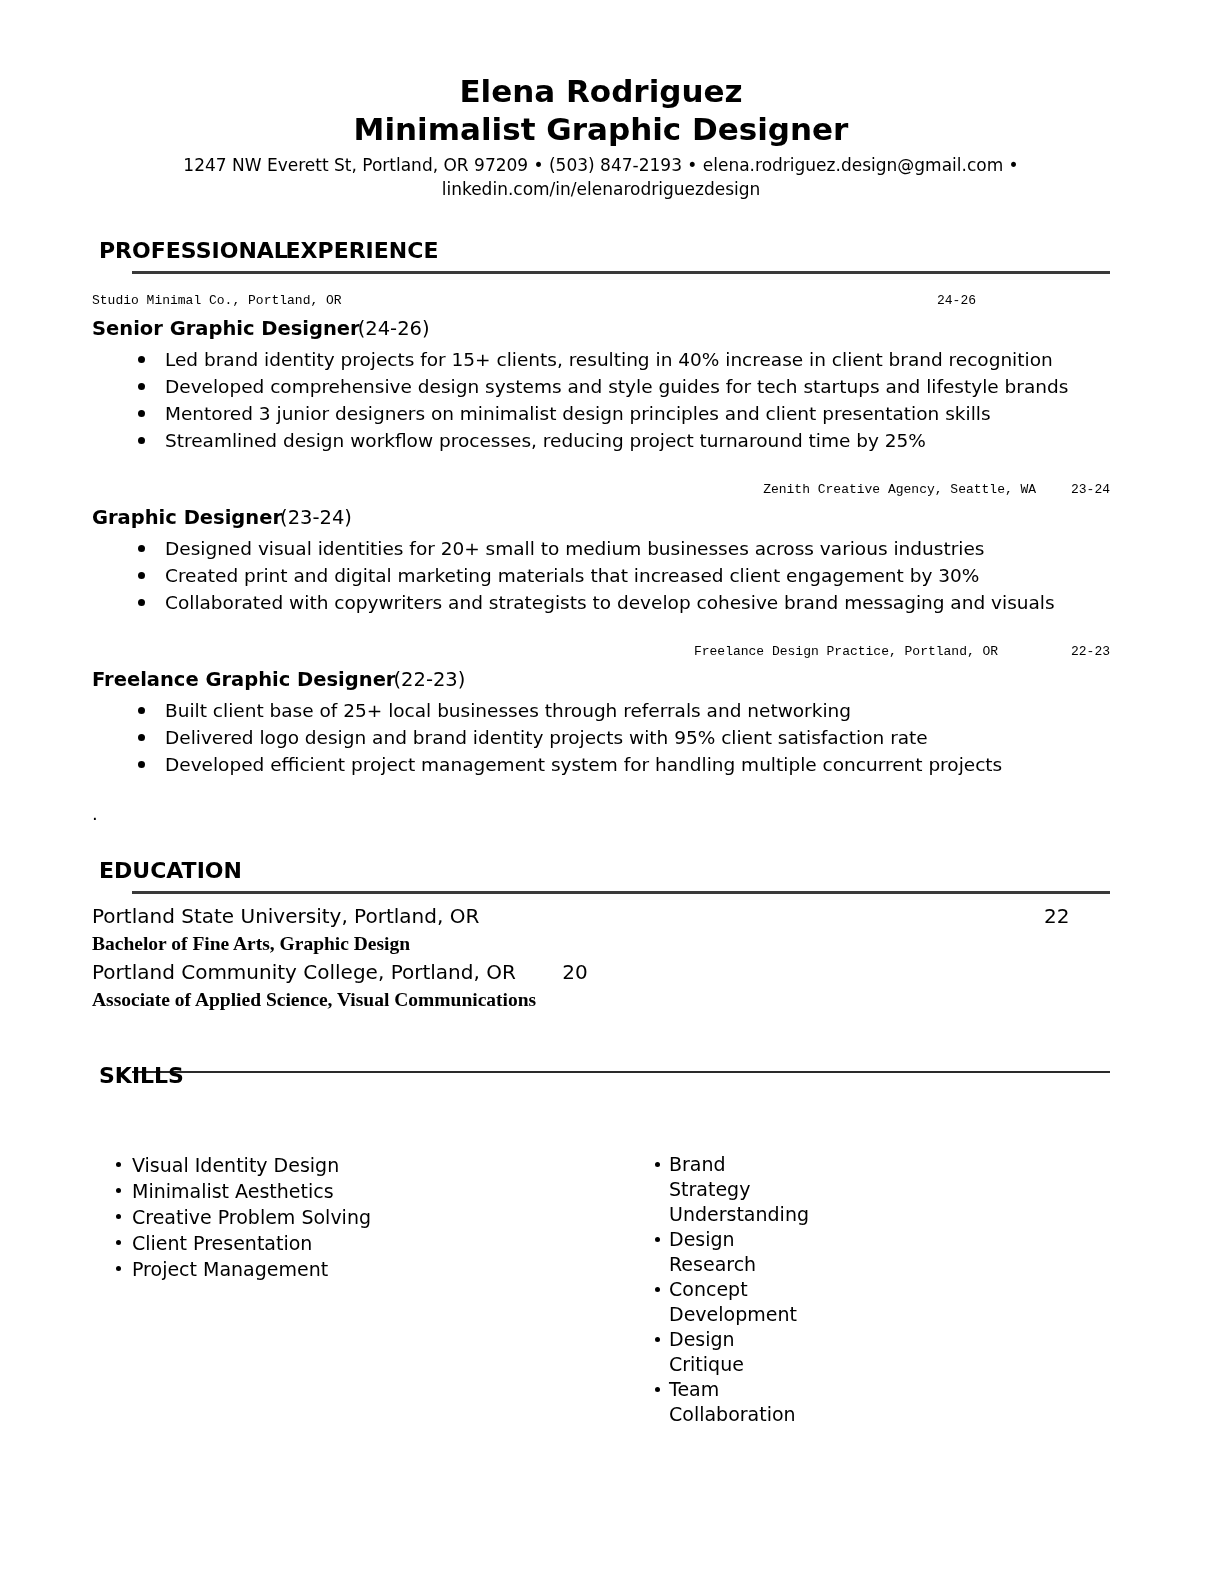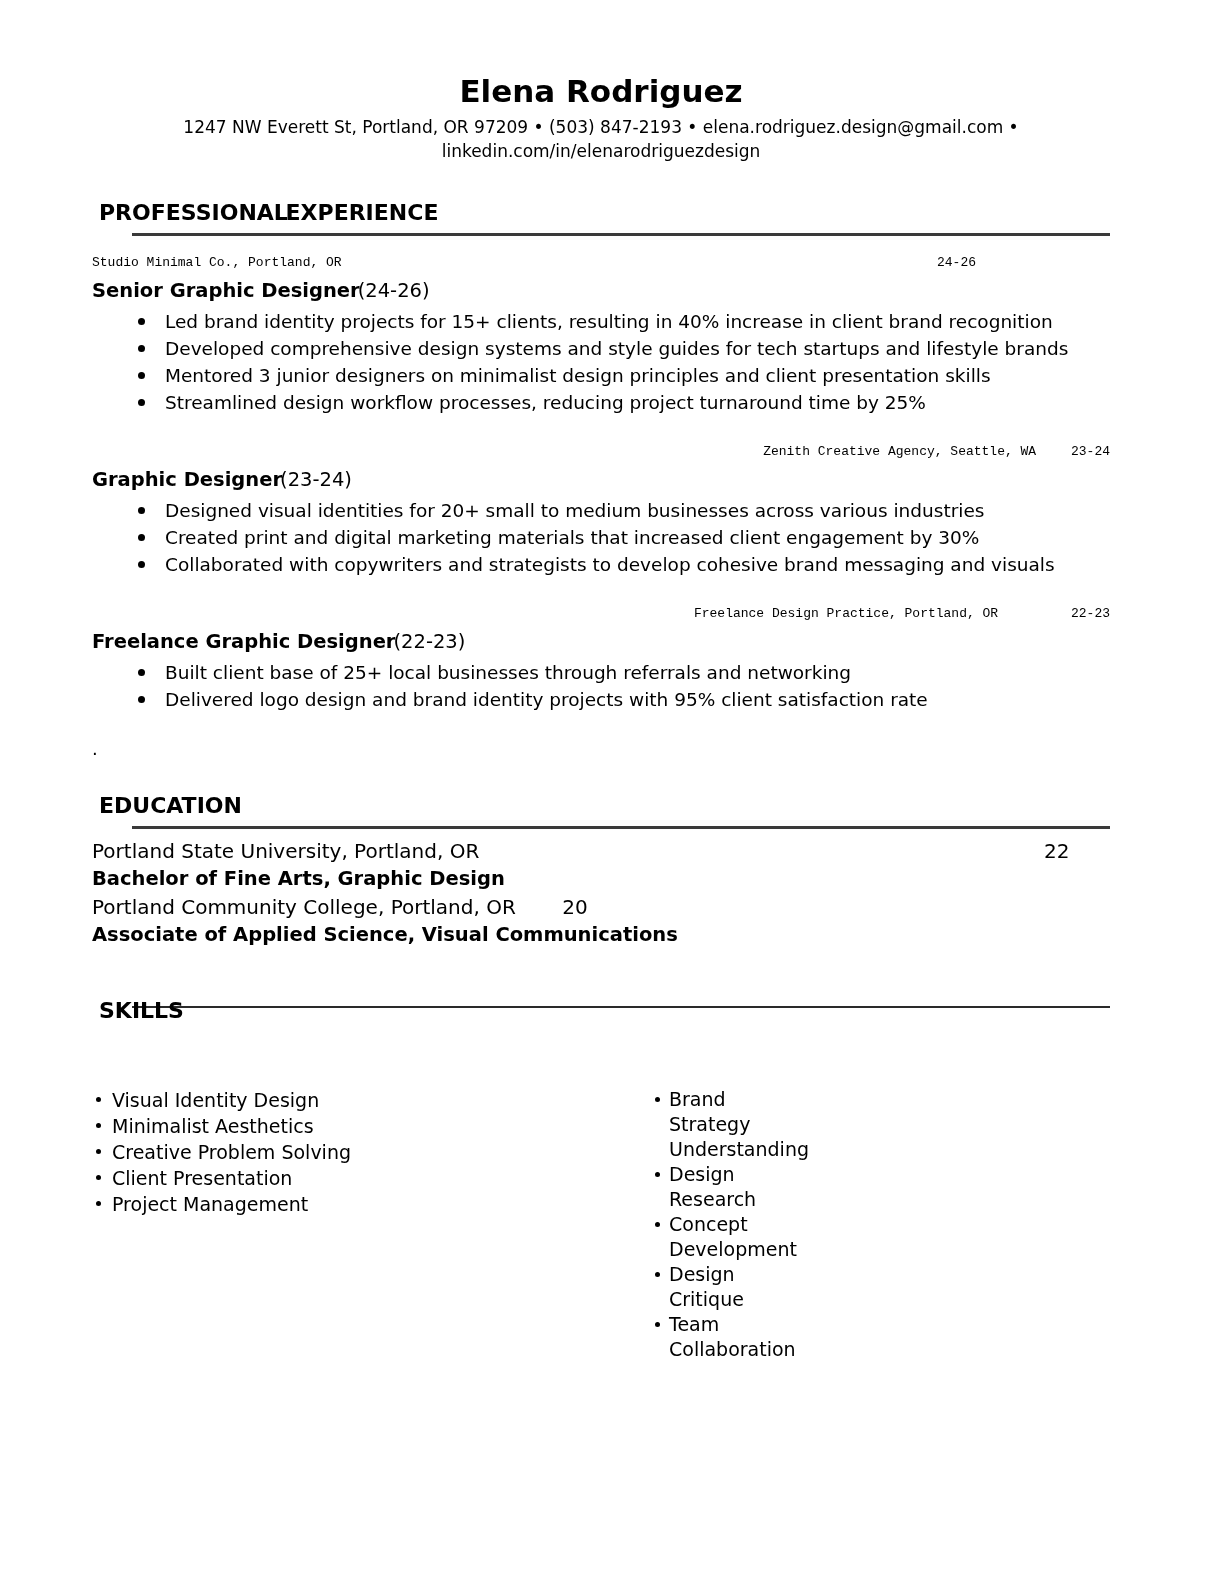--- a/index.html
+++ b/index.html
@@ -69,21 +69,21 @@
     border-radius: 50%;
     background: #000;
   }
 
   .stray-period { font-size: 18px; line-height: 27px; margin-top: 22px; }
 
   
   .edu-row { font-size: 20px; line-height: 28px; position: relative; }
   .edu-date-abs { position: absolute; left: 952px; top: 0; }
   .edu-date-inline { margin-left: 40px; }
-  .edu-degree { font-size: 19.5px; font-weight: bold; line-height: 28px; }
+  .edu-degree { font-size: 19.5px; font-weight: bold; line-height: 28px; font-family: Liberation Serif, serif; }
   .sect.edu { margin-top: 30px; }
   .edu-body { margin-top: 8px; }
 
   
   .sect.skills { margin-top: 48px; position: relative; }
   .skills-rule {
     position: absolute;
     top: 9px;
     left: 40px;
     right: 0;
@@ -98,32 +98,33 @@
     content: "";
     position: absolute;
     left: -16px;
     top: 10px;
     width: 5px;
     height: 5px;
     border-radius: 50%;
     background: #000;
   }
   ul.skill-left  { width: 280px; padding-left: 20px; }
-  ul.skill-left li  { line-height: 26px; }
+  ul.skill-left li  { line-height: 26px; margin-left: 20px; }
   ul.skill-right { width: 140px;  padding-left: 14px; margin-left: 283px; }
   ul.skill-right li { line-height: 25px; }
   ul.skill-right li::before { left: -14px; }
 </style>
 </head>
 <body>
 
 <div class="page">
 
   <div class="hdr">
     <div class="hdr-name">Elena Rodriguez</div>
+    <div class="hdr-title">Minimalist Graphic Designer</div>
     <div class="hdr-contact">1247 NW Everett St, Portland, OR 97209 • (503) 847-2193 • elena.rodriguez.design@gmail.com •</div>
     <div class="hdr-contact2">linkedin.com/in/elenarodriguezdesign</div>
   </div>
 
   <div class="sect">
     <div class="sect-h jammed">PROFESSIONAL EXPERIENCE</div>
     <div class="rule"></div>
 
     <div class="entry">
       <div class="company-row">
@@ -160,20 +161,21 @@
       <div class="company-row indented">
         <span>Freelance Design Practice, Portland, OR</span>
         <span class="date-inline-lg">22-23</span>
       </div>
       <div class="role-row">
         <span class="role-bold">Freelance Graphic Designer</span><span class="role-dates">(22-23)</span>
       </div>
       <ul class="xp-bullets">
         <li>Built client base of 25+ local businesses through referrals and networking</li>
         <li>Delivered logo design and brand identity projects with 95% client satisfaction rate</li>
+        <li>Developed efficient project management system for handling multiple concurrent projects</li>
       </ul>
     </div>
 
     <div class="stray-period">.</div>
   </div>
 
   <div class="sect edu">
     <div class="sect-h">EDUCATION</div>
     <div class="rule"></div>
 

